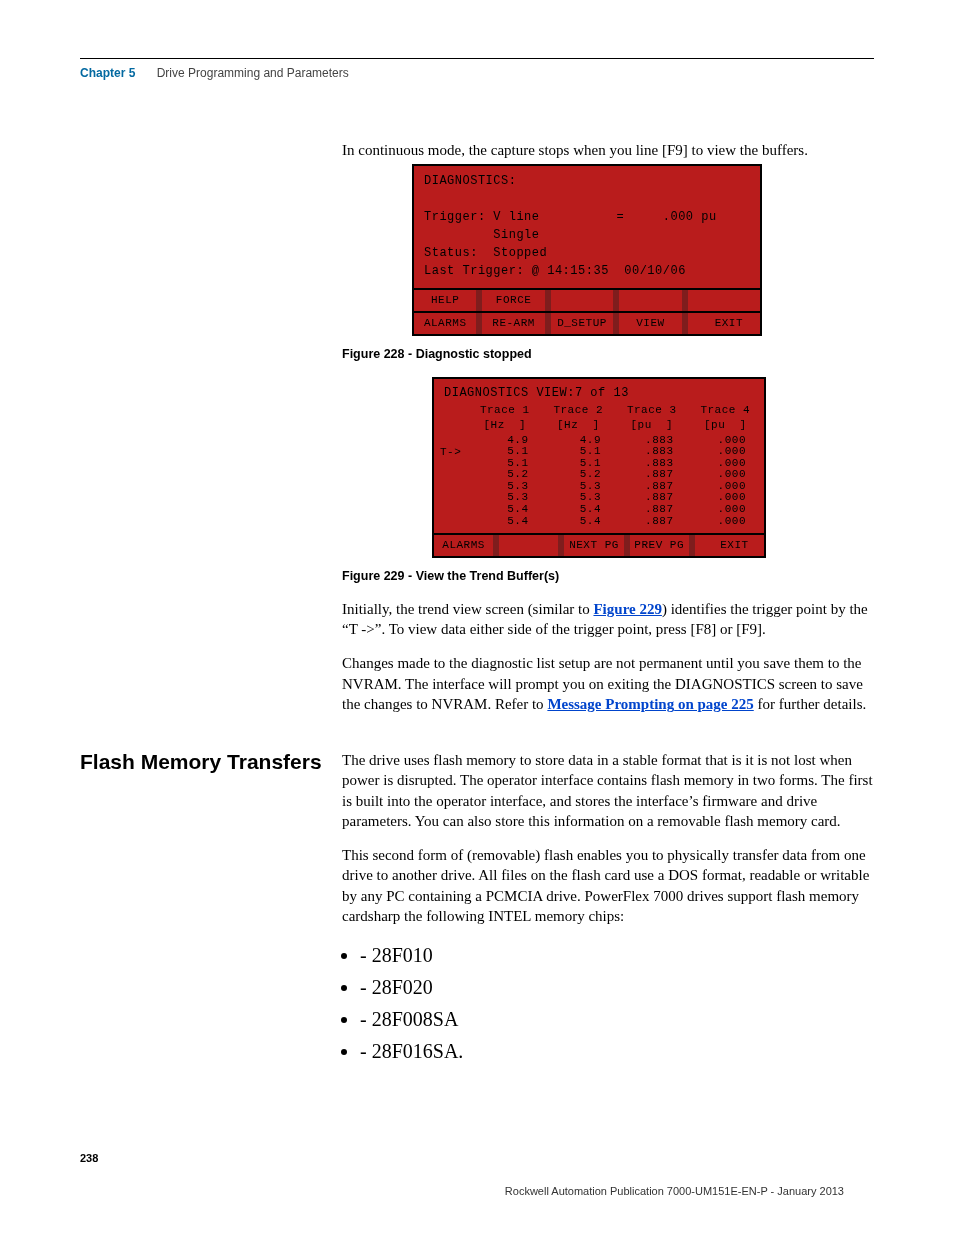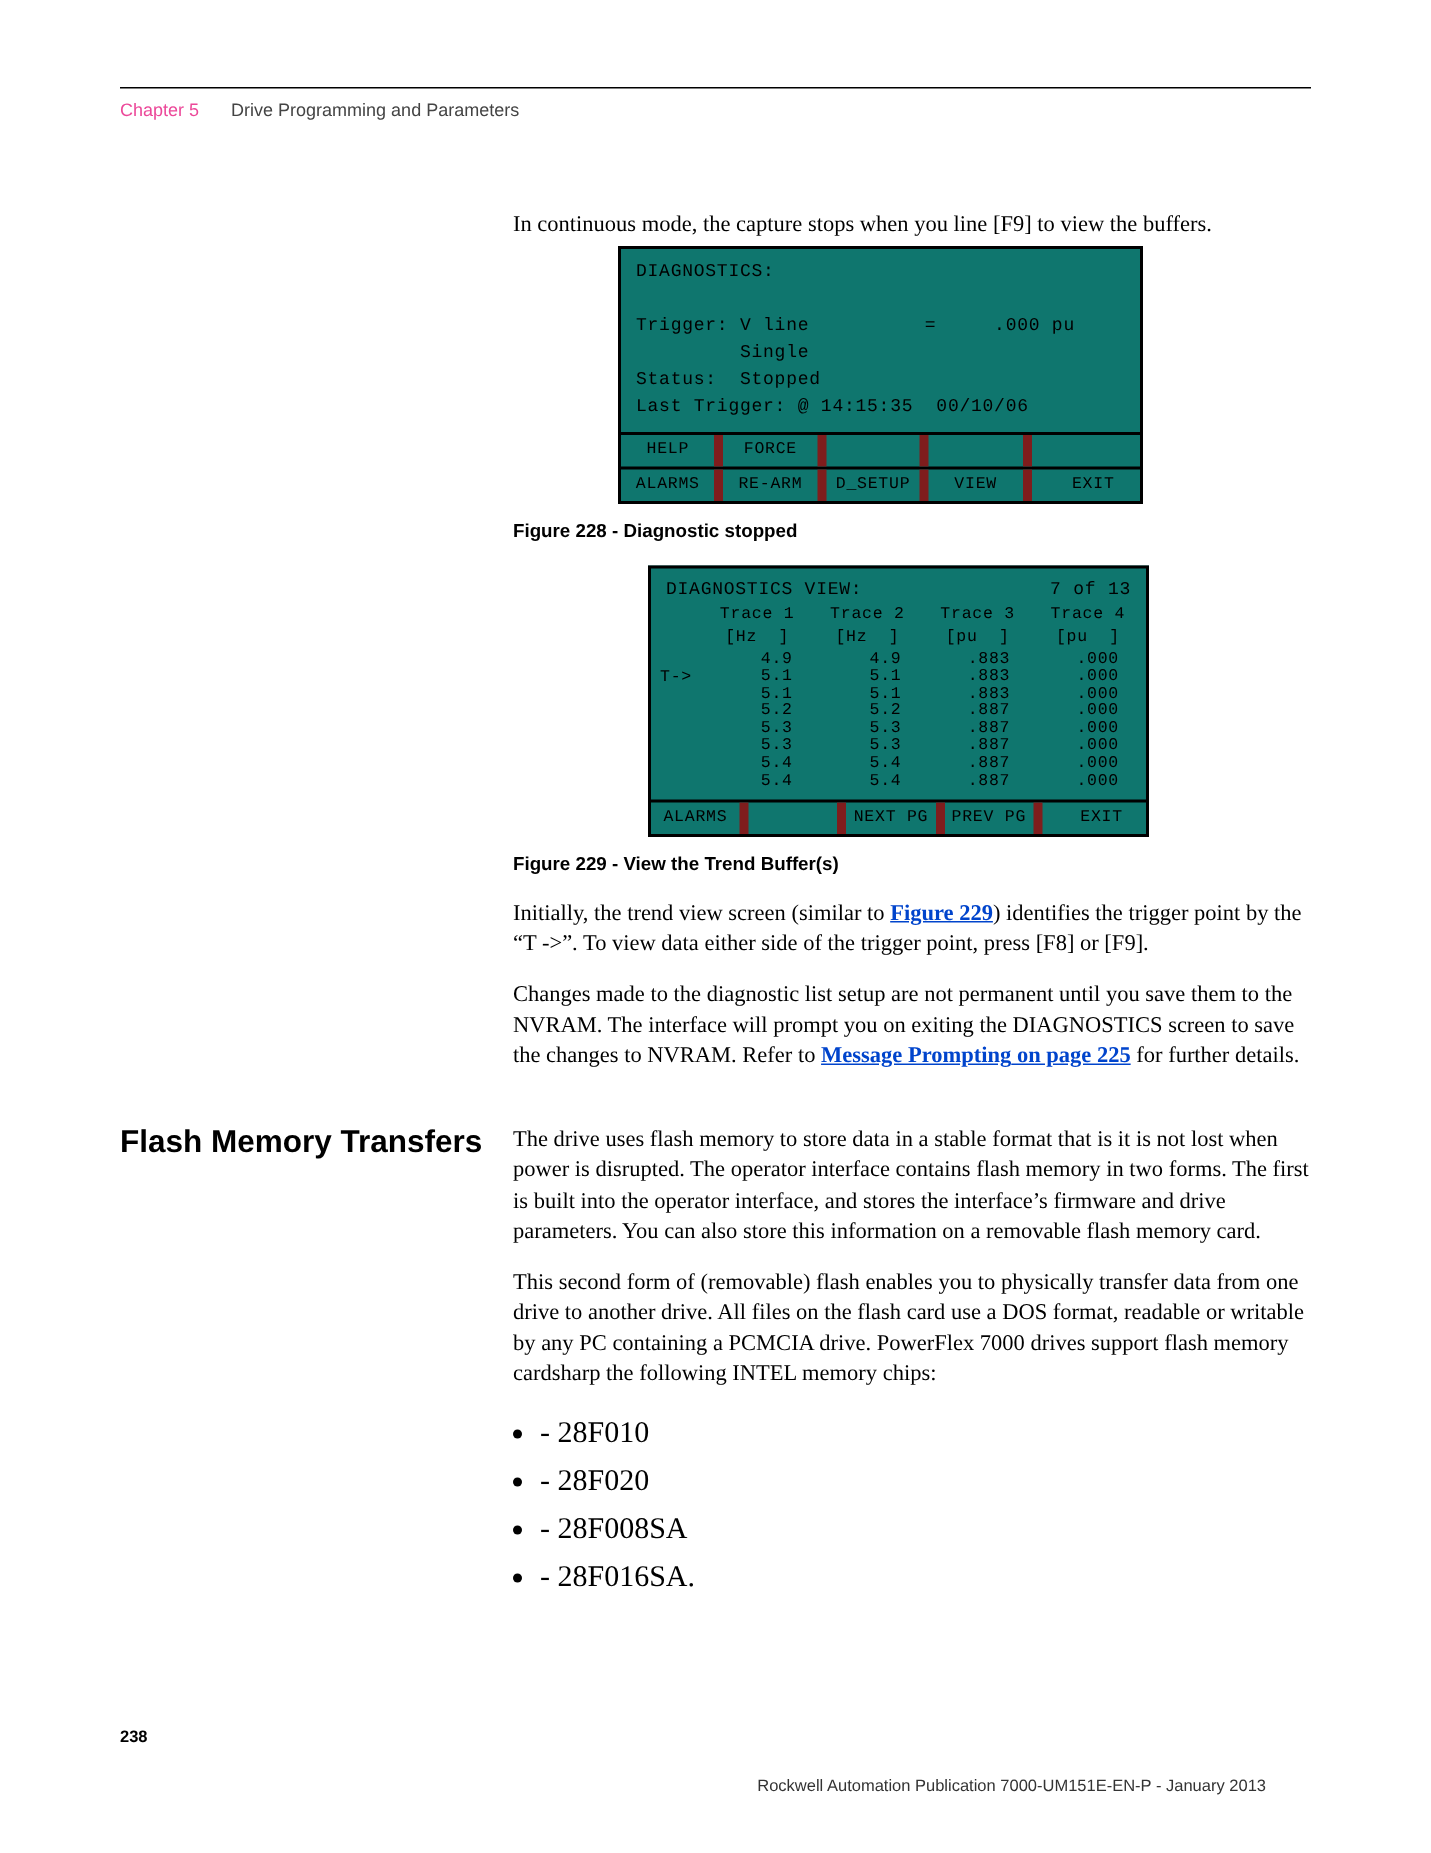--- a/index.html
+++ b/index.html
@@ -24,22 +24,22 @@
     border-top: 1px solid #000;
   }
   .running-head {
     position: absolute;
     top: 66px;
     left: 80px;
     font-family: Arial, Helvetica, sans-serif;
     font-size: 12px;
   }
   .running-head .chap {
-    color: #ec4899;
-    font-weight: normal;
+    color: #0369a1;
+    font-weight: bold;
     margin-right: 18px;
   }
   .running-head .title {
     color: #444;
     text-align: center;
   }
   .content {
     position: absolute;
     top: 140px;
     left: 80px;
@@ -89,34 +89,33 @@
     padding: 0;
     font-size: 20px;
     line-height: 1.5;
   }
   ul.chips li { list-style: disc; margin: 0 0 2px 0; }
 
   .screen {
     border: 2px solid #000;
     width: 346px;
     margin: 4px 0 4px 70px;
-    background: #0f766e;
+    background: #b91c1c;
     font-family: "Courier New", monospace;
     font-size: 12px;
     letter-spacing: 0.5px;
   }
   .screen-body {
     padding: 6px 10px 8px 10px;
     line-height: 1.5;
     white-space: pre;
   }
   .screen-title-row {
     padding: 6px 10px 0 10px;
     display: flex;
-    justify-content: space-between;
     font-family: "Courier New", monospace;
     font-size: 12px;
   }
   .trace-head {
     display: flex;
     padding: 2px 2px 0 6px;
     font-family: "Courier New", monospace;
     font-size: 11px;
     text-align: center;
   }

